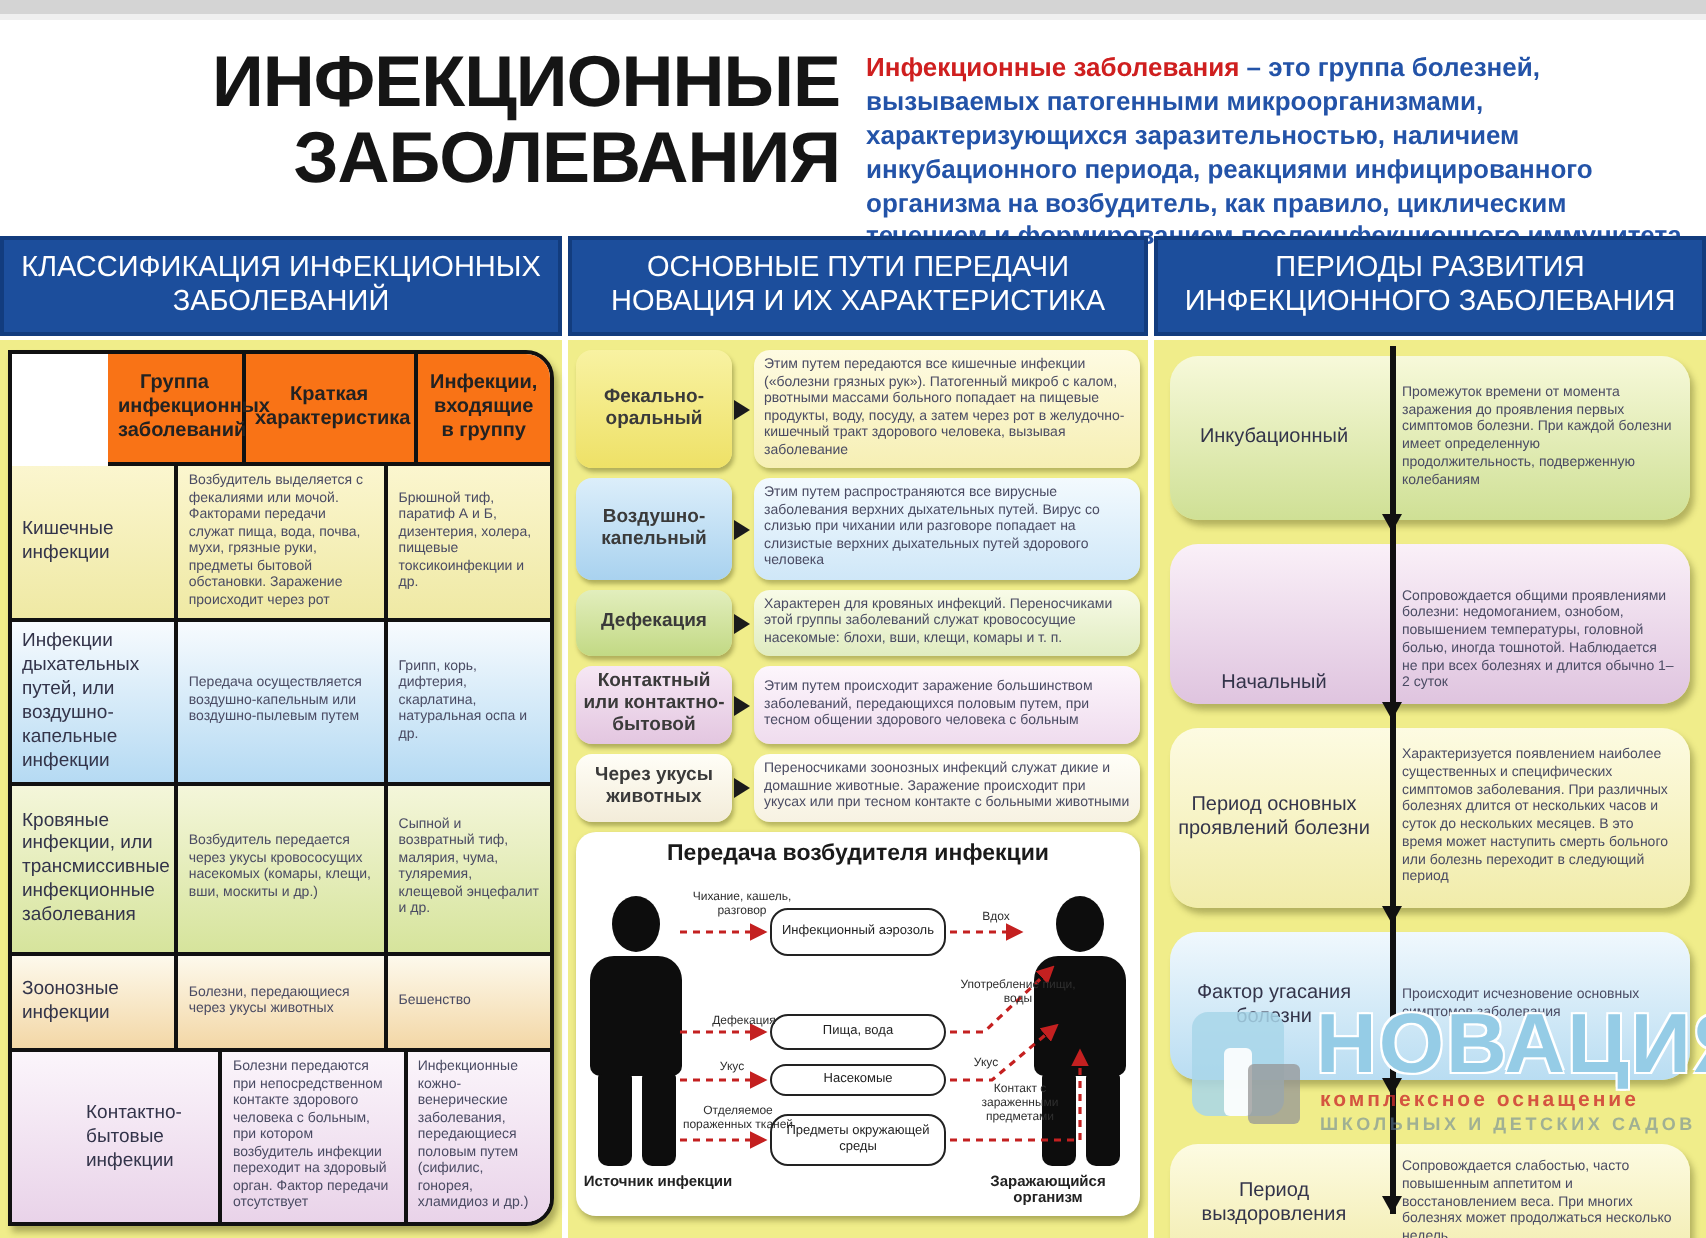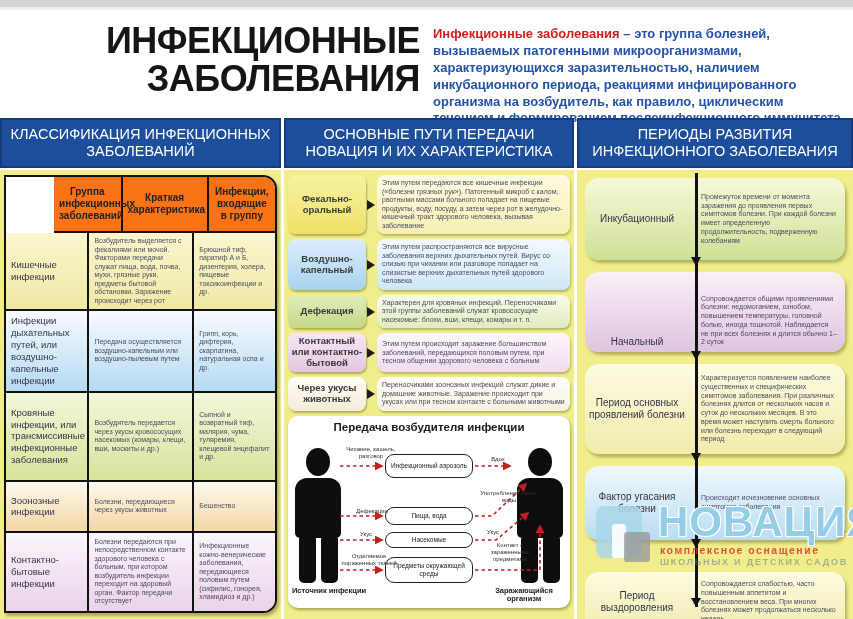--- a/index.html
+++ b/index.html
@@ -34,21 +34,21 @@
   .ccell:last-child { border-right:none; }
   .cc-g { width:31%; } .cc-d { width:39%; } .cc-i { width:30%; }
   .chead { flex:0 0 56px; background:#f97316;margin-left:48px; }
   .chead .ccell { font-size:10px; font-weight:bold; text-align:center; color:#222; line-height:1.2; }
   .cgroup { font-size:9.5px; color:#33344a; line-height:1.25; }
   .ctext { font-size:7px; color:#4a4b63; line-height:1.22; }
   .r1 { flex:95; background:linear-gradient(#fbf6cf,#efe9a4); }
   .r2 { flex:100; background:linear-gradient(#f7fbfe,#b5daf3); }
   .r3 { flex:112; background:linear-gradient(#f4f6da,#d6e49c); }
   .r4 { flex:62; background:linear-gradient(#fdf9ec,#f3d7a6); }
-  .r5 { flex:100; background:linear-gradient(#fbf5fb,#e9d3e9); }
+  .r5 { flex:100; background:linear-gradient(#fbf5fb,#e9d3e9);padding-left:32px; }
 
   
   .route { display:flex; align-items:stretch; margin-bottom:5px; }
   .route-label { width:78px; border-radius:8px; display:flex; align-items:center; justify-content:center; text-align:center;
     font-size:9.5px; font-weight:bold; color:#3a3a3a; line-height:1.15; padding:3px 2px; box-shadow:1px 2px 2px rgba(80,80,20,.4); }
   .route-arrow { width:0; height:0; border-top:5px solid transparent; border-bottom:5px solid transparent;
     border-left:8px solid #1b1b1b; align-self:center; margin:0 2px 0 1px; }
   .route-desc { flex:1; border-radius:8px; padding:4px 5px; font-size:7px; color:#4a4b63; line-height:1.22;
     display:flex; align-items:center; box-shadow:1px 2px 2px rgba(80,80,20,.35); }
   .rl1 { background:linear-gradient(#f8f2a2,#eee167); } .rd1 { background:linear-gradient(#fefbe2,#f6efb4); }

